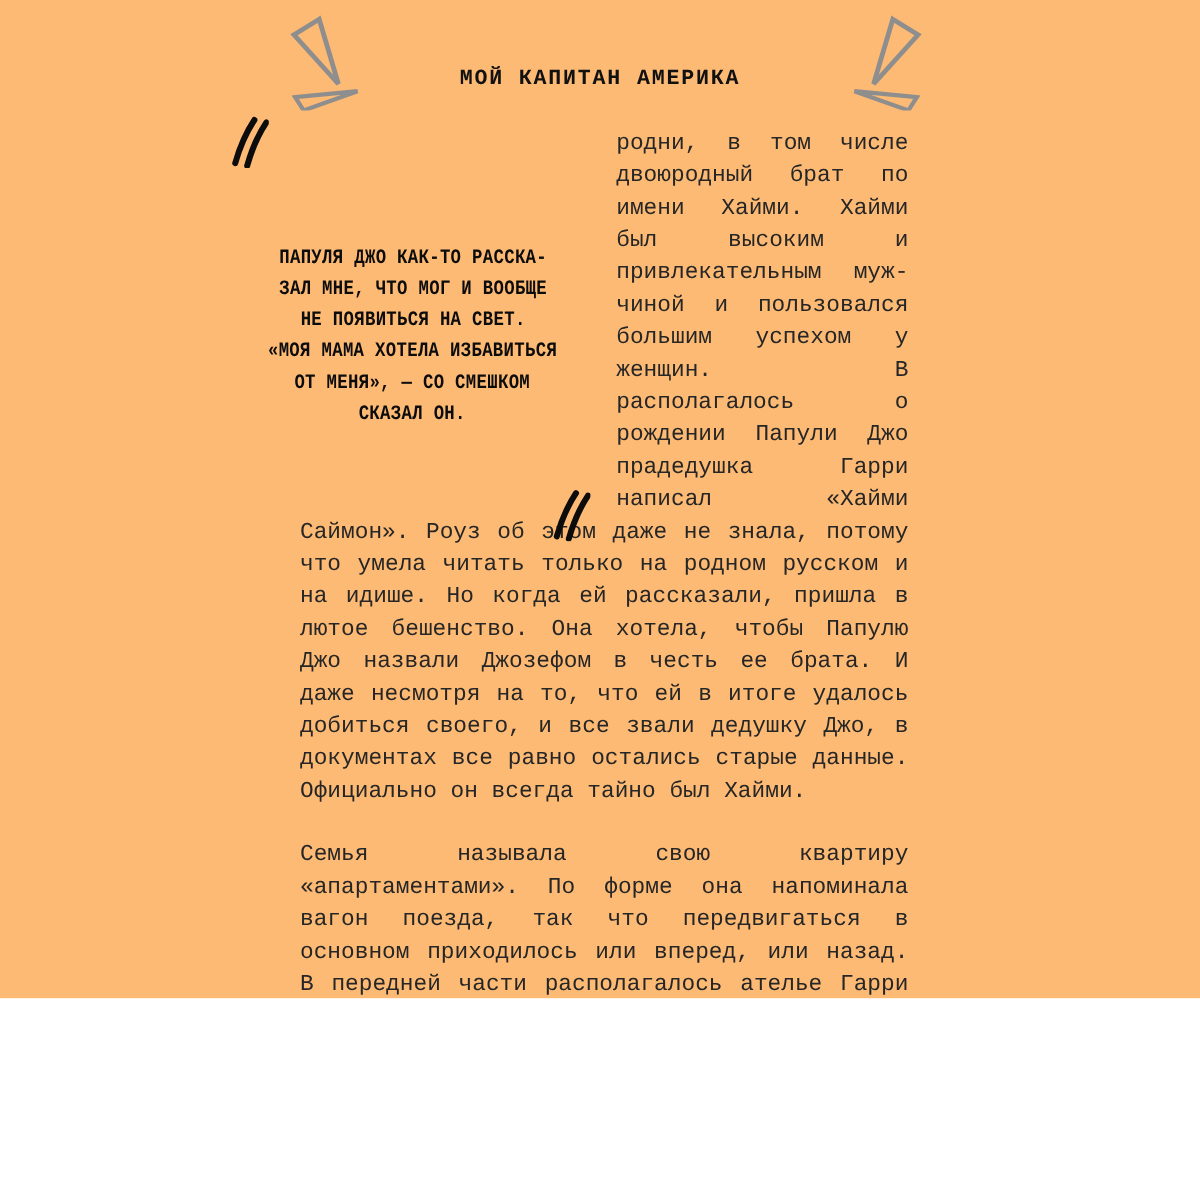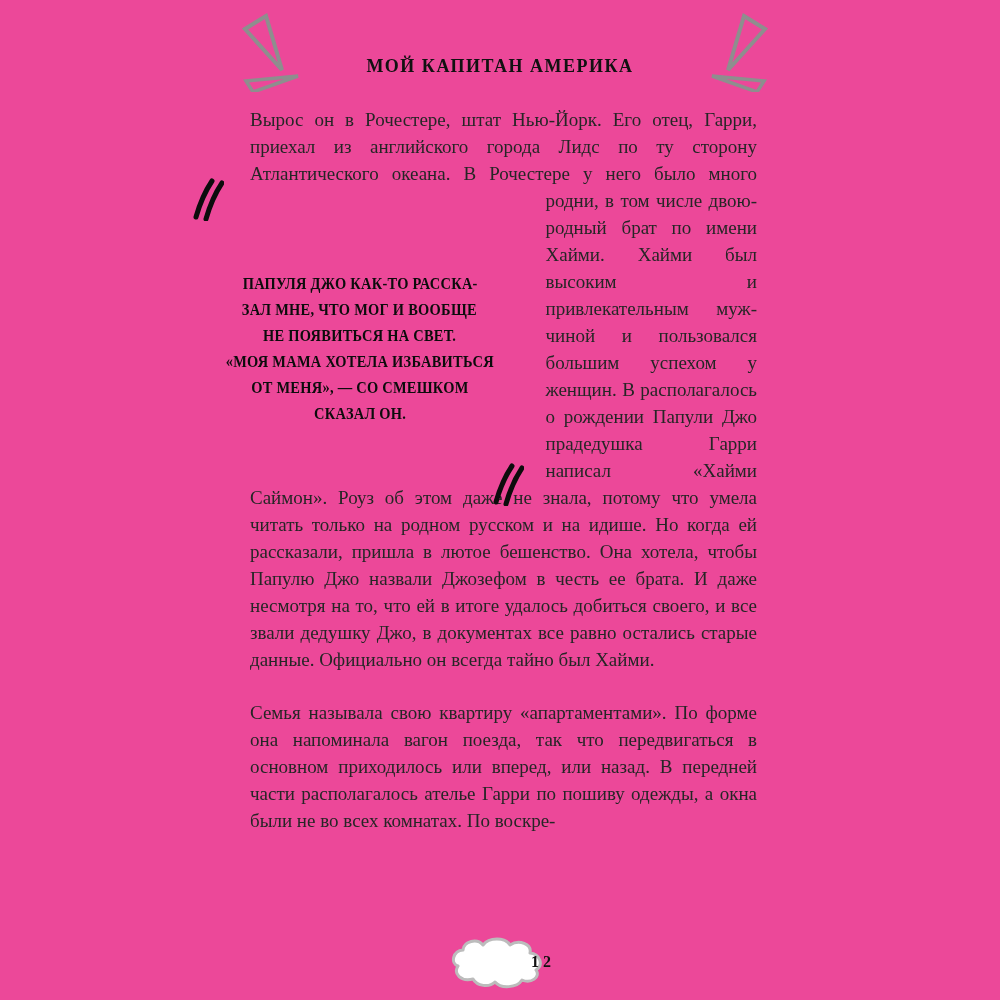--- a/index.html
+++ b/index.html
@@ -1,20 +1,20 @@
 <!DOCTYPE html>
 <html lang="ru"><head>
 <meta charset="utf-8">
 <style>
   html,body{margin:0;padding:0;}
   .page{
     position:relative;
-    width:1000px;height:1000px;
-    background:#ec4899;
-    font-family:Liberation Serif, serif;
+    width:1000px;height:832px;
+    background:#fdba74;
+    font-family:Liberation Mono, monospace;
     color:#262626;
     overflow:hidden;
   }
   
   .deco{position:absolute;width:75px;height:80px;}
   .deco-tl{left:240px;top:12px;}
   .deco-tr{left:695px;top:12px;}
   .deco svg{display:block;}
   
   .header{
@@ -95,21 +95,20 @@
       </g>
     </svg>
   </div>
 
   <h1 class="header">МОЙ КАПИТАН АМЕРИКА</h1>
 
   <div class="content">
 
 
 
-    <p class="para no-gap just-all">Вырос он в Рочестере, штат Нью-Йорк. Его отец, Гар­ри, приехал из английского города Лидс по ту сторону Атлантического океана. В Рочестере у него было много</p>
 
     <div class="wrap-row">
       <div class="quote-box">
         <span class="q-open">
           <svg width="34" height="46" viewBox="0 0 34 46">
             <path d="M6,42 C10,28 14,18 22,6" fill="none" stroke="#0c0c0c" stroke-width="5" stroke-linecap="round"></path>
             <path d="M16,44 C20,30 24,20 32,8" fill="none" stroke="#0c0c0c" stroke-width="5" stroke-linecap="round"></path>
           </svg>
         </span>
         <div class="quote-line">ПАПУЛЯ ДЖО КАК-ТО РАССКА-</div>

